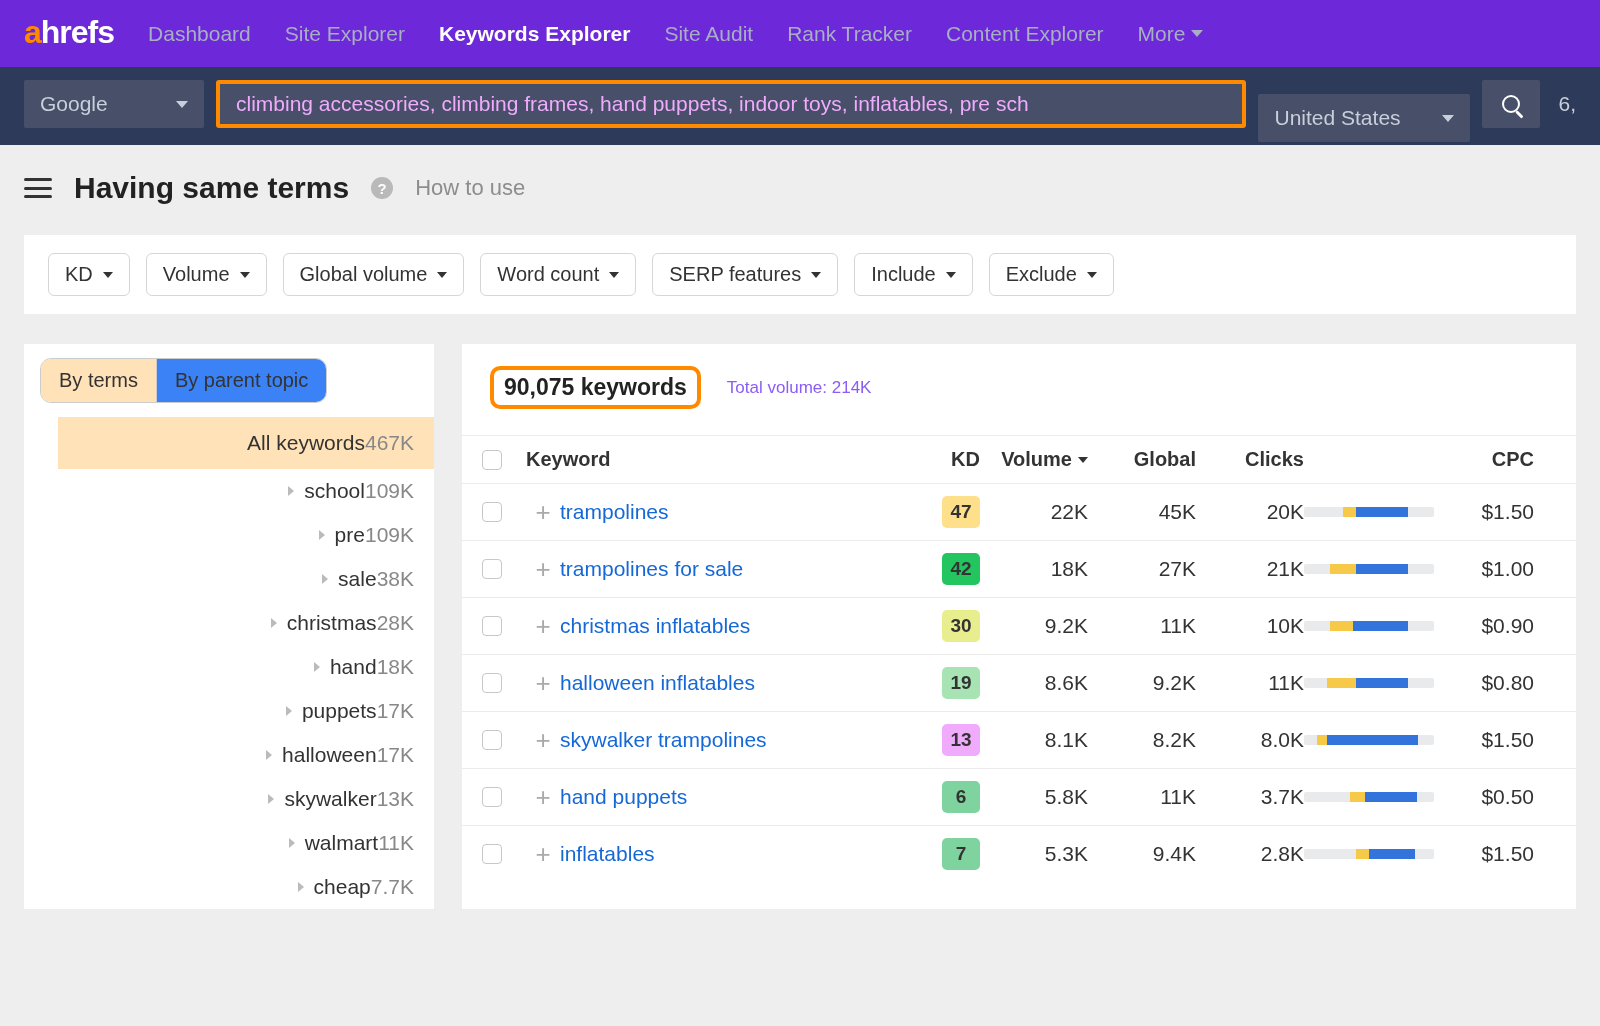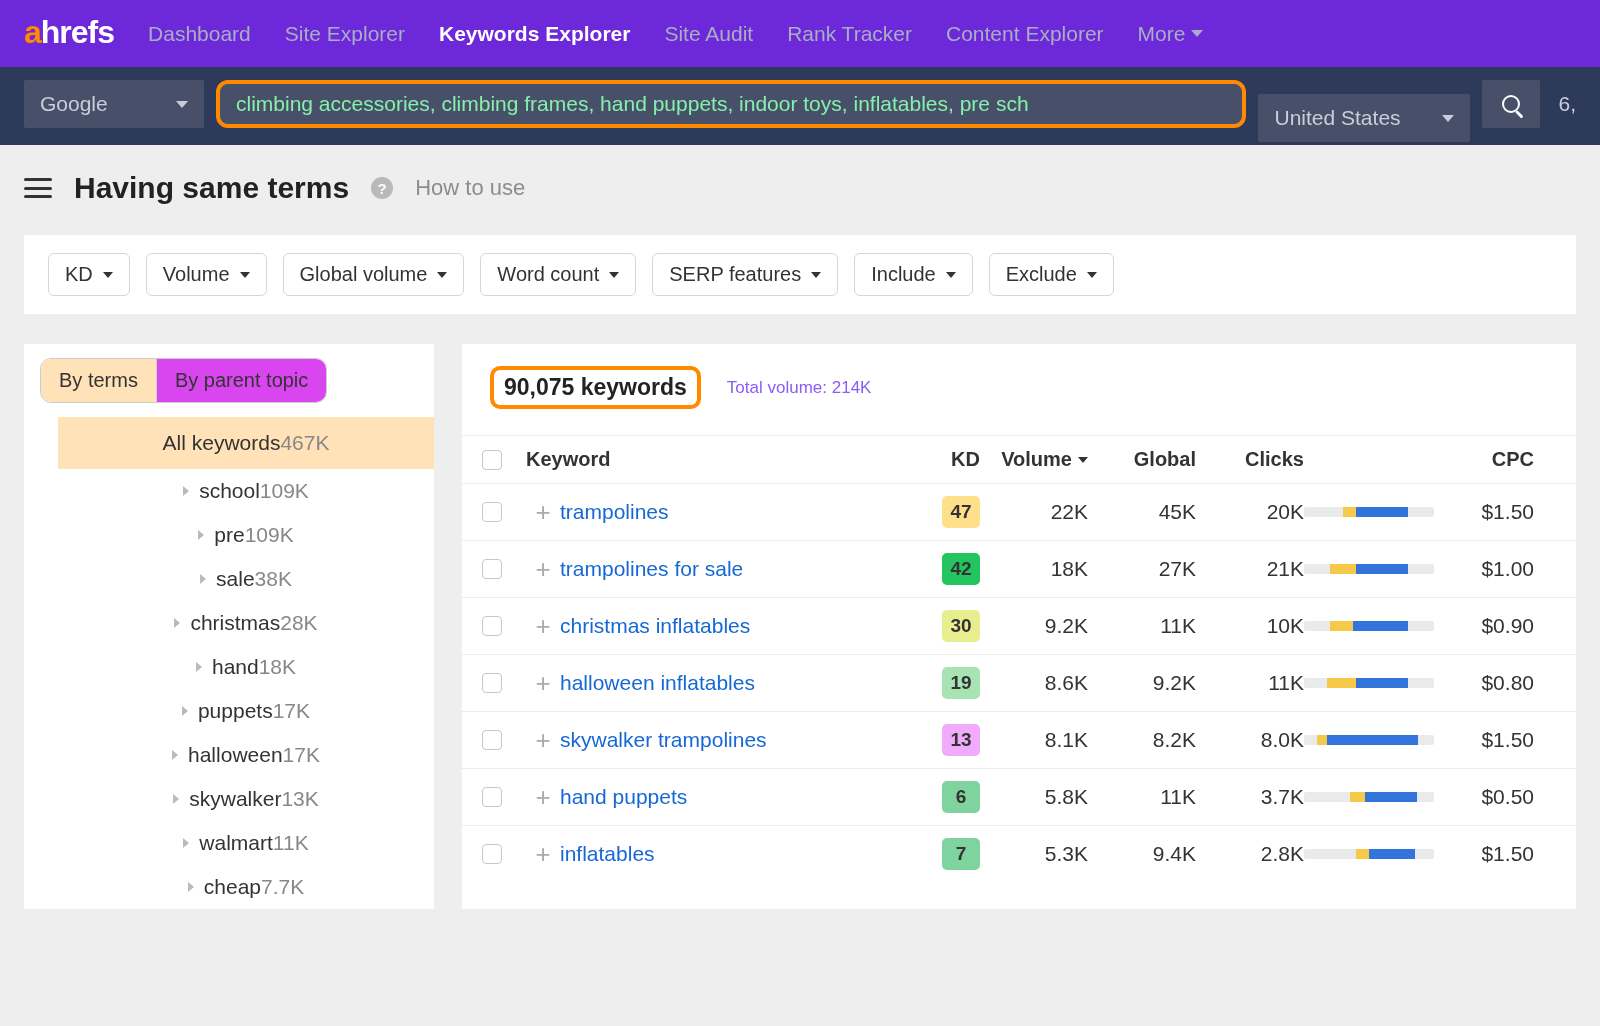--- a/index.html
+++ b/index.html
@@ -8,43 +8,43 @@
   .logo { font-family: "Courier New", monospace; font-weight: 900; font-size: 32px; letter-spacing: -1px; color: #fff; }
   .logo .a1 { color: #ff8a00; }
   .logo .rest { color: #fff; }
   .nav-item { color: #a7afc3; font-size: 21px; cursor: pointer; white-space: nowrap; }
   .nav-item.active { color: #fff; font-weight: 600; }
   .nav-more { display: flex; align-items: center; gap: 6px; }
   .tri-down { width: 0; height: 0; border-left: 6px solid transparent; border-right: 6px solid transparent; border-top: 7px solid #a7afc3; }
   .searchbar { background: #2e3a59; height: 78px; display: flex; align-items: center; padding: 10px 24px 14px 24px; gap: 12px; }
   .sb-box { background: #475068; color: #c9cedb; height: 48px; display: flex; align-items: center; padding: 0 16px; font-size: 21px; border-radius: 2px; }
   .sb-engine { width: 180px; justify-content: space-between; }
-  .sb-query { flex: 1; border: 4px solid #ff8a00; border-radius: 12px; color: #86efac; overflow: hidden; white-space: nowrap; }
+  .sb-query { flex: 1; border: 4px solid #ff8a00; border-radius: 3px; color: #f0abfc; overflow: hidden; white-space: nowrap; }
   .sb-country { width: 212px; justify-content: space-between; margin-top: 28px; }
   .sb-search { width: 58px; justify-content: center; }
   .sb-searchicon { width: 18px; height: 18px; border: 2.5px solid #fff; border-radius: 50%; position: relative; }
   .sb-searchicon::after { content: ""; position: absolute; width: 9px; height: 2.5px; background: #fff; bottom: -4px; right: -6px; transform: rotate(45deg); border-radius: 2px; }
   .sb-tail { color: #c9cedb; font-size: 21px; padding-left: 6px;}
   .tri-down-w { width: 0; height: 0; border-left: 6px solid transparent; border-right: 6px solid transparent; border-top: 7px solid #c9cedb; }
   .page-hdr { display: flex; align-items: center; gap: 22px; padding: 26px 24px 30px 24px; }
   .hamburger { width: 28px; height: 20px; display: flex; flex-direction: column; justify-content: space-between; cursor: pointer; }
   .hamburger div { height: 3px; background: #333; border-radius: 2px; }
   .h-title { font-size: 30px; font-weight: 700; color: #222; }
   .h-help { width: 22px; height: 22px; border-radius: 50%; background: #b9b9b9; color: #fff; font-size: 15px; display: flex; align-items: center; justify-content: center; font-weight: 700;}
   .h-howto { color: #8d8d8d; font-size: 22px; }
   .filters-bar { background: #fff; margin: 0 24px; padding: 18px 24px; display: flex; gap: 16px; flex-wrap: wrap; }
   .filter-pill { border: 1px solid #d6d6d6; border-radius: 6px; padding: 9px 16px; font-size: 20px; color: #333; display: flex; align-items: center; gap: 10px; cursor: pointer; }
   .main-split { display: flex; margin: 30px 24px 0 24px; gap: 28px; }
   .sidebar { width: 410px; background: #fff; }
   .side-tabs { padding: 14px 16px; }
   .tabgroup { display: inline-flex; border: 1px solid #ccc; border-radius: 11px; overflow: hidden; }
-  .tabbtn { padding: 10px 18px; font-size: 20px; background: #d946ef; cursor: pointer; color: #333; }
+  .tabbtn { padding: 10px 18px; font-size: 20px; background: #3b82f6; cursor: pointer; color: #333; }
   .tabbtn.active { background: #ffe2b8; font-weight: 500; }
   .tabbtn:first-child { border-right: 1px solid #ccc; }
-  .side-row { display: flex; justify-content: center; align-items: center; padding: 10px 20px; font-size: 21px; color: #333; cursor: pointer; margin-left: 34px; }
+  .side-row { display: flex; justify-content: flex-end; align-items: center; padding: 10px 20px; font-size: 21px; color: #333; cursor: pointer; margin-left: 34px; }
   .side-row .lbl { display: flex; align-items: center; gap: 10px; }
   .side-row.allkw { background: #ffe2b8; padding: 14px 20px; }
   .side-count { color: #888; }
   .side-caret { width: 0; height: 0; border-top: 5px solid transparent; border-bottom: 5px solid transparent; border-left: 6px solid #bbb; }
   .results { flex: 1; background: #fff; overflow: hidden; }
   .res-hdr { display: flex; align-items: center; gap: 26px; padding: 22px 28px 26px 28px; }
   .res-kw { font-size: 23px; font-weight: 700; color: #222; border: 4px solid #ff8a00; border-radius: 10px; padding: 4px 10px; }
   .res-vol { font-size: 17px; color: #8b5cf6; }
   .tbl { width: 100%; }
   .thead, .trow { display: grid; grid-template-columns: 44px 34px 340px 80px 108px 108px 108px 130px 100px; align-items: center; padding: 12px 20px; border-top: 1px solid #ececec; gap: 0; }

